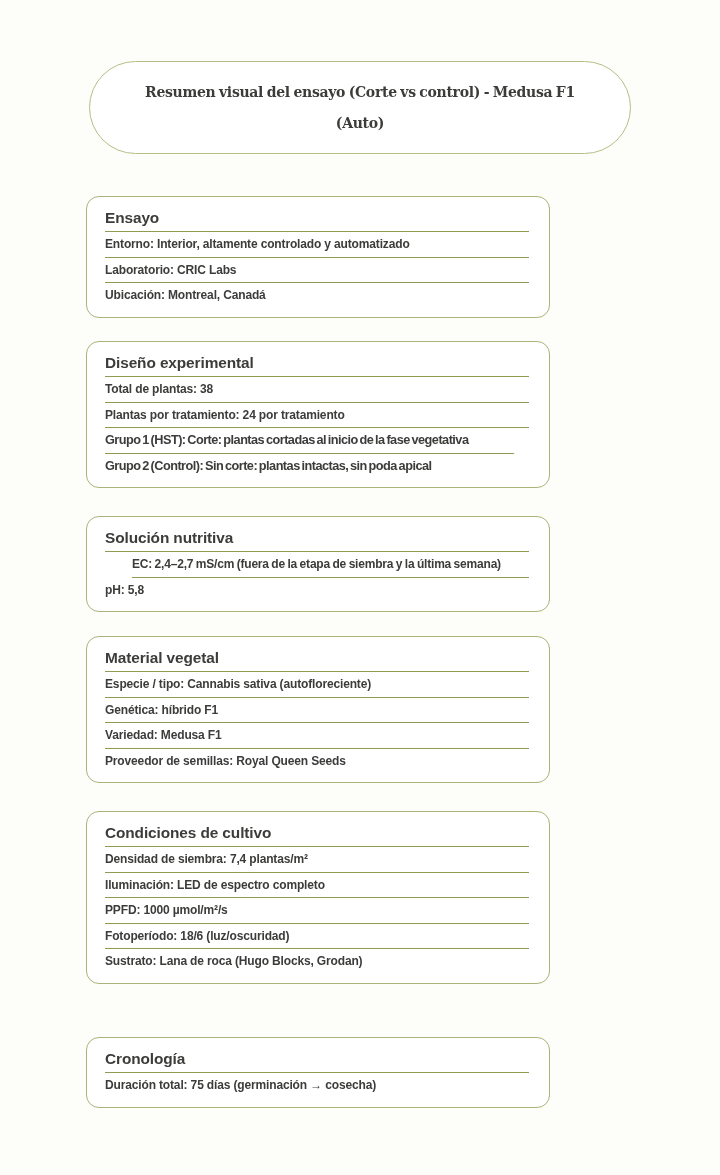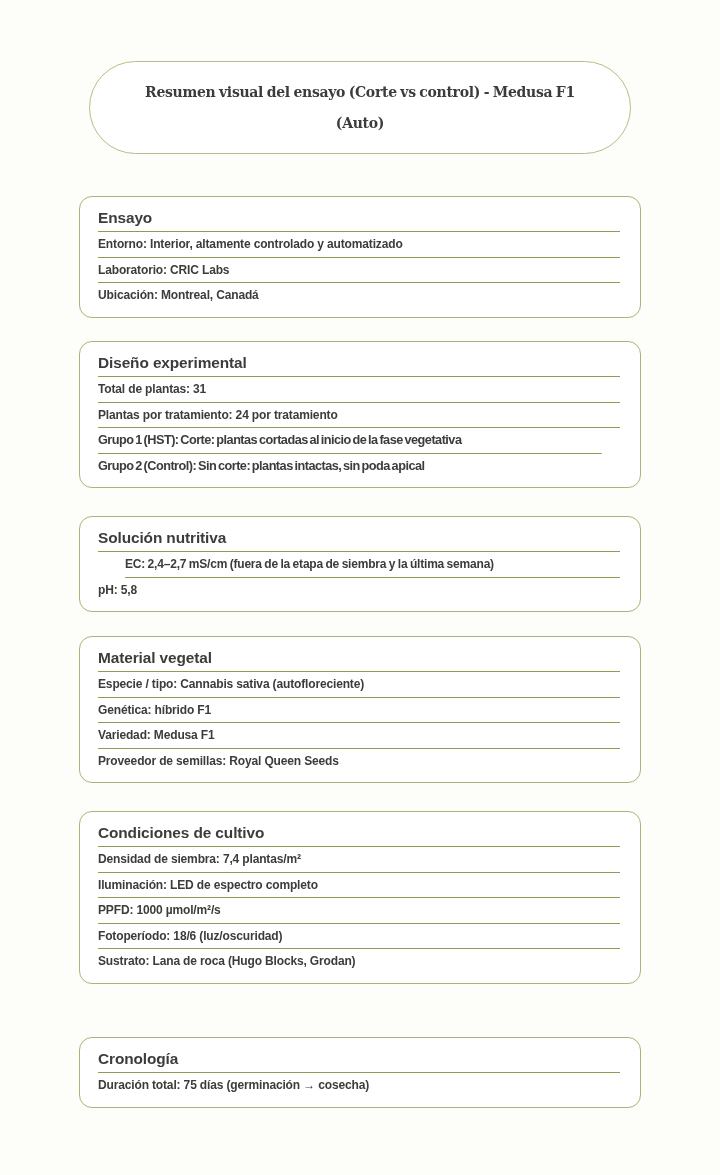--- a/index.html
+++ b/index.html
@@ -47,22 +47,22 @@
     line-height: 31px;
     letter-spacing: -0.3px;
     text-align: center;
     color: #3c3c3a;
     word-spacing: -1px;
   }
 
   
   .card {
     position: absolute;
-    left: 79px;
-    width: 562px;
+    left: 86px;
+    width: 464px;
     box-sizing: border-box;
     border: 1.3px solid #a8b578;
     border-radius: 13px;
     background: #ffffff;
     padding: 8px 20px 9px 18px;
   }
 
   .card-header {
     font-size: 15.4px;
     font-weight: bold;
@@ -120,21 +120,21 @@
 
   <section class="card" id="card-ensayo">
     <div class="card-header">Ensayo</div>
     <div class="row">Entorno: Interior, altamente controlado y automatizado</div>
     <div class="row">Laboratorio: CRIC Labs</div>
     <div class="row">Ubicación: Montreal, Canadá</div>
   </section>
 
   <section class="card" id="card-diseno">
     <div class="card-header">Diseño experimental</div>
-    <div class="row">Total de plantas: 31</div>
+    <div class="row">Total de plantas: 38</div>
     <div class="row">Plantas por tratamiento: 24 por tratamiento</div>
     <div class="row condensed">Grupo 1 (HST): Corte: plantas cortadas al inicio de la fase vegetativa</div>
     <div class="row condensed">Grupo 2 (Control): Sin corte: plantas intactas, sin poda apical</div>
   </section>
 
   <section class="card" id="card-solucion">
     <div class="card-header">Solución nutritiva</div>
     <div class="row overflow">EC: 2,4–2,7 mS/cm (fuera de la etapa de siembra y la última semana)</div>
     <div class="row">pH: 5,8</div>
   </section>

